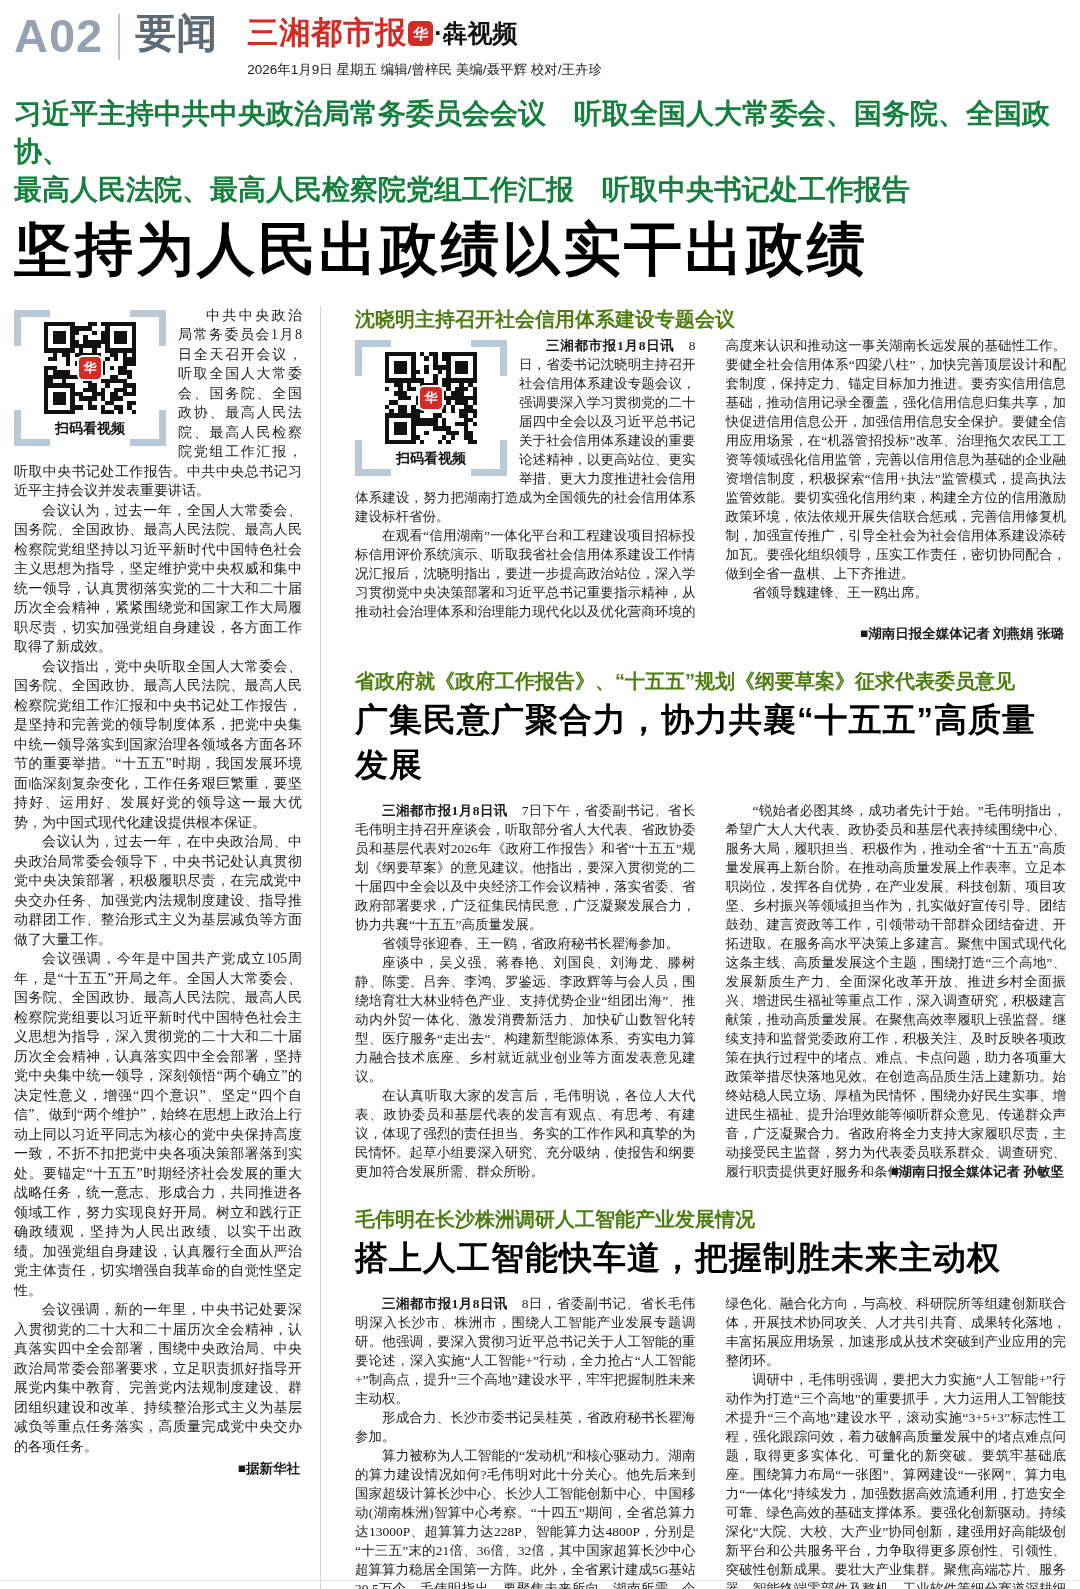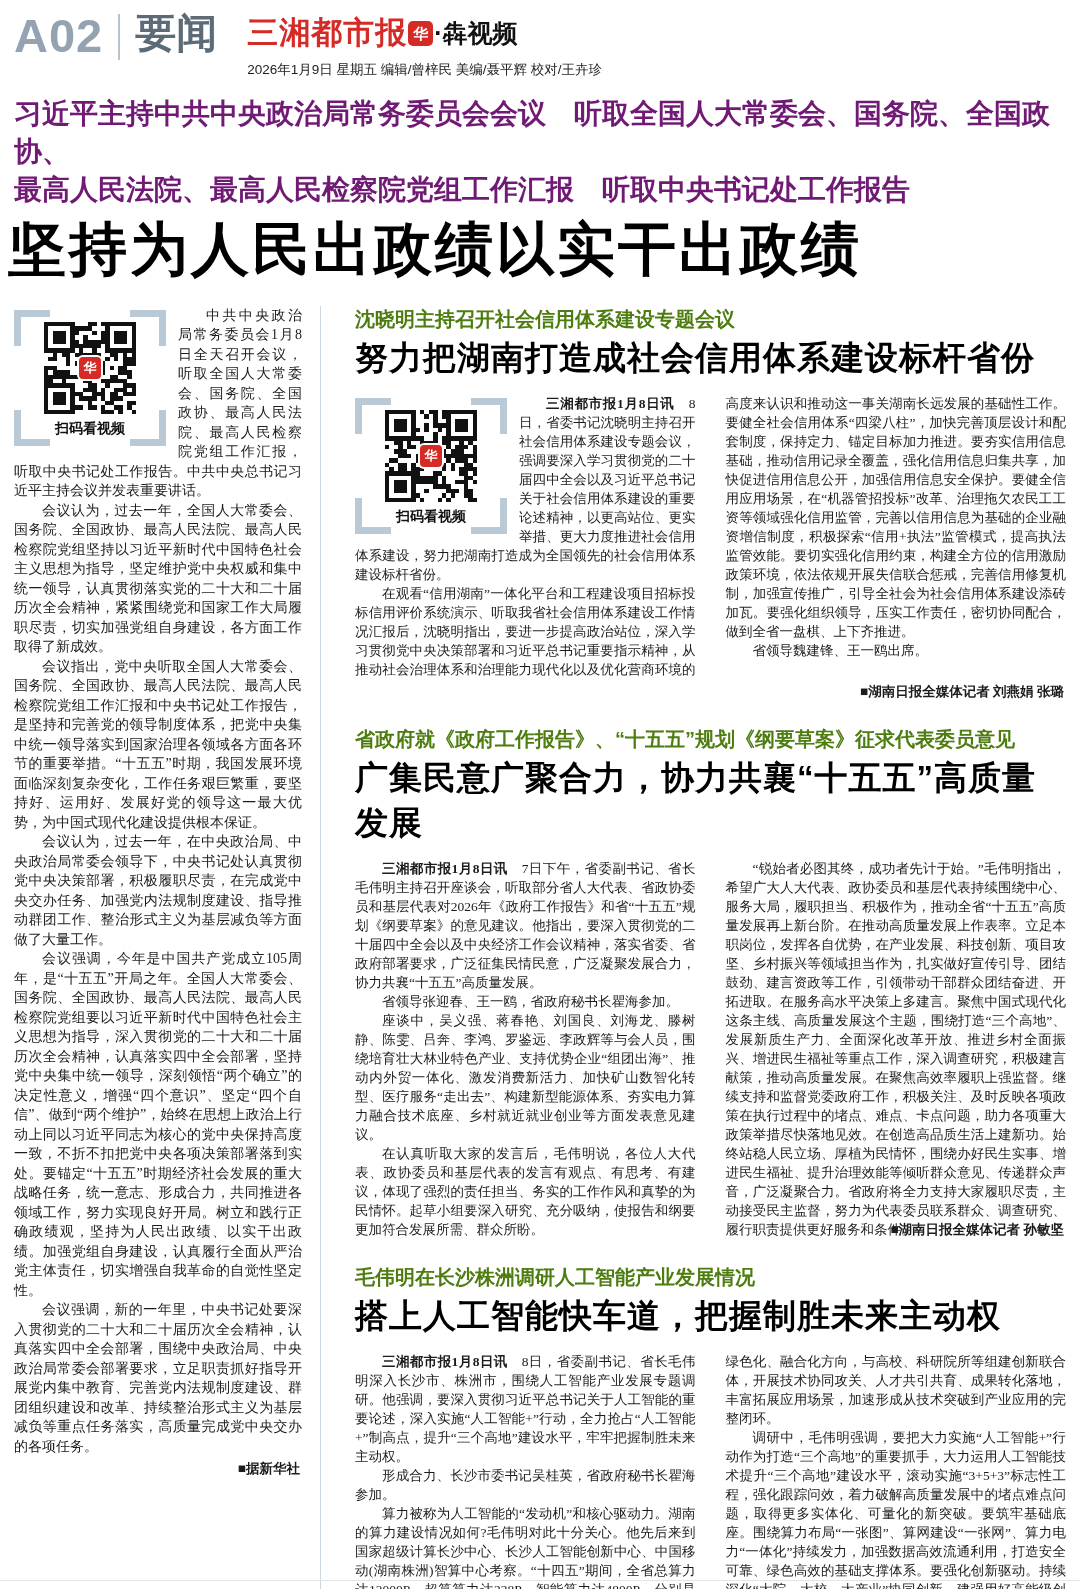--- a/index.html
+++ b/index.html
@@ -16,23 +16,23 @@
   .mast-row{display:flex;align-items:center;gap:1px;}
   .mast-logo{font-family:"Liberation Sans",sans-serif;font-weight:900;font-size:31px;
              color:#d42b26;letter-spacing:1px;}
   .mast-badge{width:25px;height:25px;background:#d42b26;color:#fff;border-radius:5px;
               font-family:"Liberation Sans",sans-serif;font-size:15px;font-weight:700;
               line-height:25px;text-align:center;flex:none;}
   .mast-suffix{font-family:"Liberation Sans",sans-serif;font-size:25px;font-weight:700;color:#111;}
   .dateline{font-family:"Liberation Sans",sans-serif;font-size:13.5px;color:#222;margin-top:7px;}
   
   .kicker-top{font-family:"Liberation Sans",sans-serif;font-size:28px;line-height:38px;
-              font-weight:600;color:#701a75;padding:16px 14px 0 14px;}
+              font-weight:600;color:#15803d;padding:16px 14px 0 14px;}
   .main-head{font-family:"Liberation Sans",sans-serif;font-size:58px;line-height:1.12;
-             font-weight:900;color:#000;letter-spacing:3px;margin:8px 0 0 0;padding:0 8px;}
+             font-weight:900;color:#000;letter-spacing:3px;margin:8px 0 0 0;padding:0 14px;}
   
   .content{display:flex;align-items:stretch;padding:24px 14px 0 14px;}
   .left-col{width:288px;flex:none;padding-right:18px;border-right:1px solid #ccd7e0;}
   .right-col{flex:1;padding-left:34px;min-width:0;}
   .para{margin:0;text-indent:2em;text-align:justify;font-size:13.5px;line-height:19px;}
   .left-col .para{font-size:14px;line-height:19.5px;}
   .para b{font-weight:700;}
   .byline{font-weight:700;text-align:right;font-size:13.5px;line-height:19px;
           padding-right:2px;margin-top:3px;}
   .byline-inline{margin-top:-19px;}
@@ -274,21 +274,20 @@
           <p class="para">会议强调，今年是中国共产党成立105周年，是“十五五”开局之年。全国人大常委会、国务院、全国政协、最高人民法院、最高人民检察院党组要以习近平新时代中国特色社会主义思想为指导，深入贯彻党的二十大和二十届历次全会精神，认真落实四中全会部署，坚持党中央集中统一领导，深刻领悟“两个确立”的决定性意义，增强“四个意识”、坚定“四个自信”、做到“两个维护”，始终在思想上政治上行动上同以习近平同志为核心的党中央保持高度一致，不折不扣把党中央各项决策部署落到实处。要锚定“十五五”时期经济社会发展的重大战略任务，统一意志、形成合力，共同推进各领域工作，努力实现良好开局。树立和践行正确政绩观，坚持为人民出政绩、以实干出政绩。加强党组自身建设，认真履行全面从严治党主体责任，切实增强自我革命的自觉性坚定性。</p>
           <p class="para">会议强调，新的一年里，中央书记处要深入贯彻党的二十大和二十届历次全会精神，认真落实四中全会部署，围绕中央政治局、中央政治局常委会部署要求，立足职责抓好指导开展党内集中教育、完善党内法规制度建设、群团组织建设和改革、持续整治形式主义为基层减负等重点任务落实，高质量完成党中央交办的各项任务。</p>
         </div>
       <div class="byline">■据新华社</div>
     </aside>
 
     <section class="right-col">
 
       <article class="article">
         <div class="a-kicker">沈晓明主持召开社会信用体系建设专题会议</div>
-        <h2 class="a-head">努力把湖南打造成社会信用体系建设标杆省份</h2>
         <div class="a-body">
           <div class="qr-frame">
             <div class="qr">
                 <svg viewBox="0 0 21 21" shape-rendering="crispEdges" preserveAspectRatio="none">
                   <rect x="8" y="0" width="1" height="1" fill="#111"></rect>
                   <rect x="10" y="0" width="1" height="1" fill="#111"></rect>
                   <rect x="11" y="0" width="1" height="1" fill="#111"></rect>
                   <rect x="13" y="0" width="1" height="1" fill="#111"></rect>
                   <rect x="9" y="1" width="1" height="1" fill="#111"></rect>
                   <rect x="11" y="1" width="1" height="1" fill="#111"></rect>

